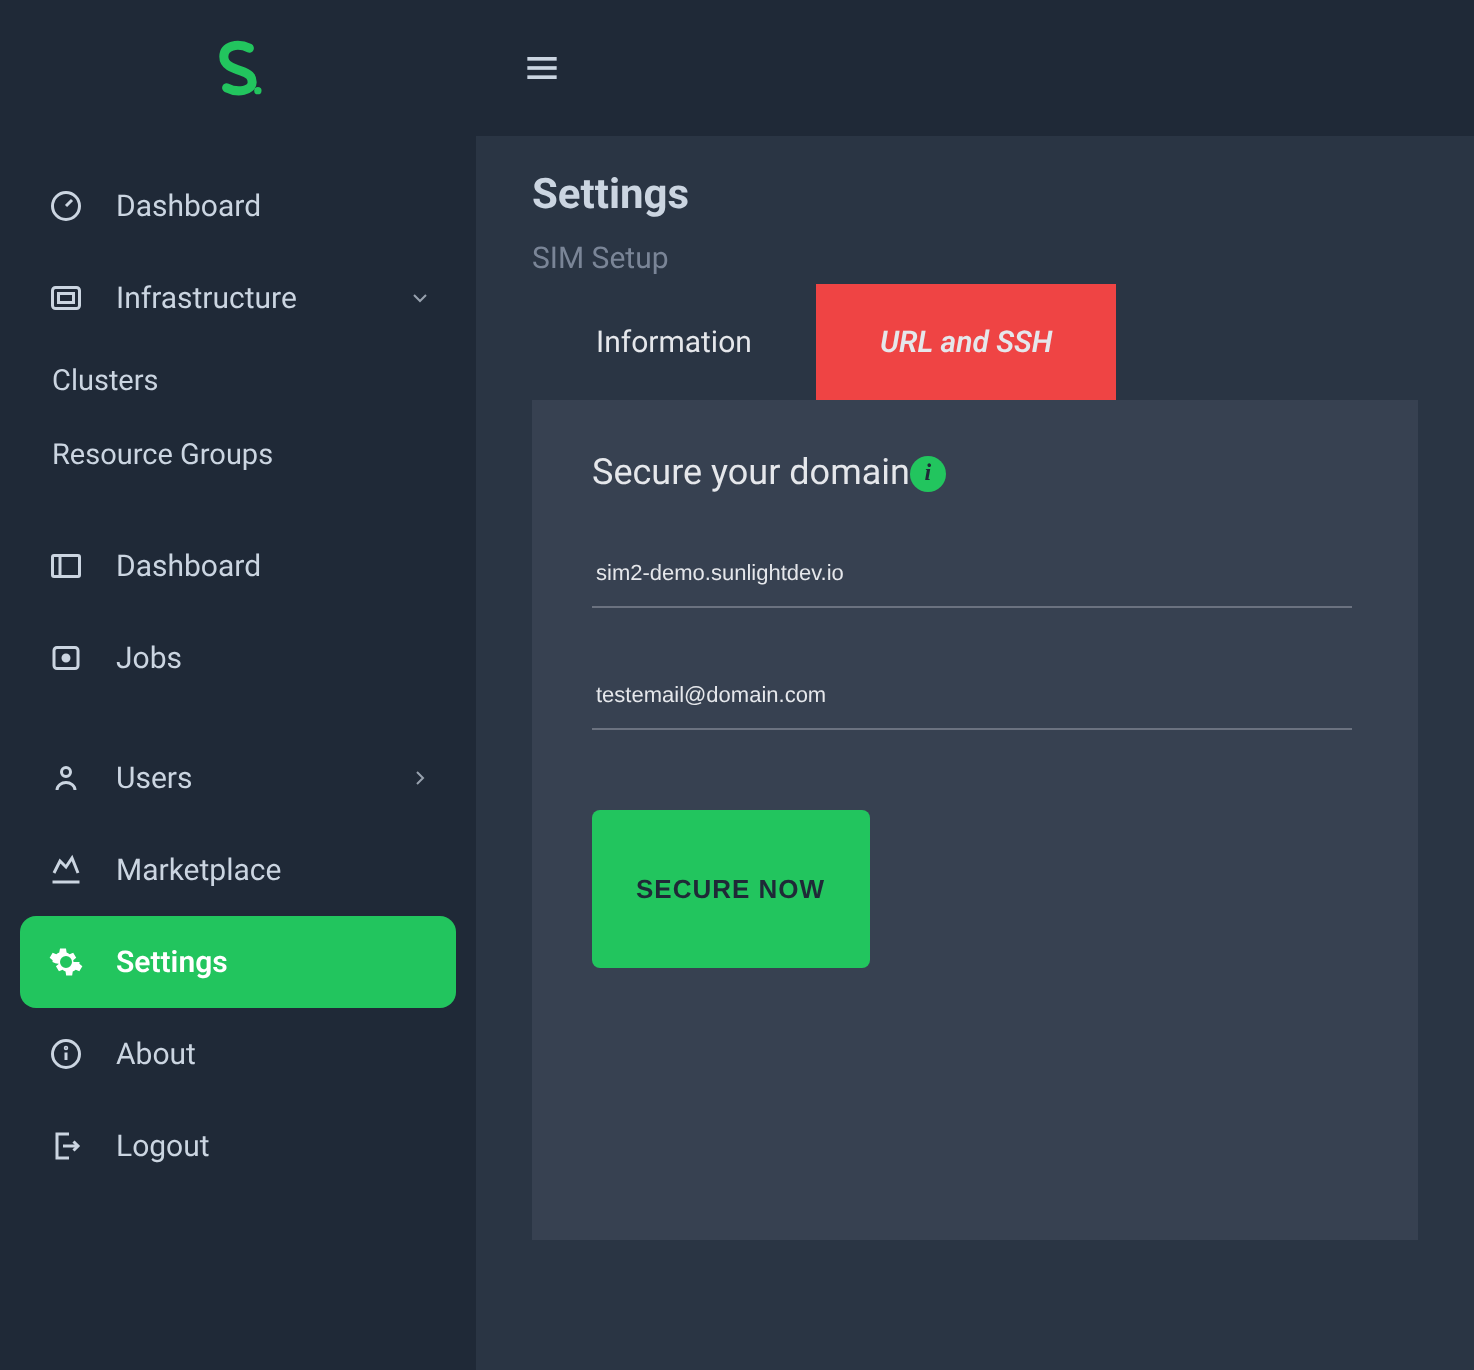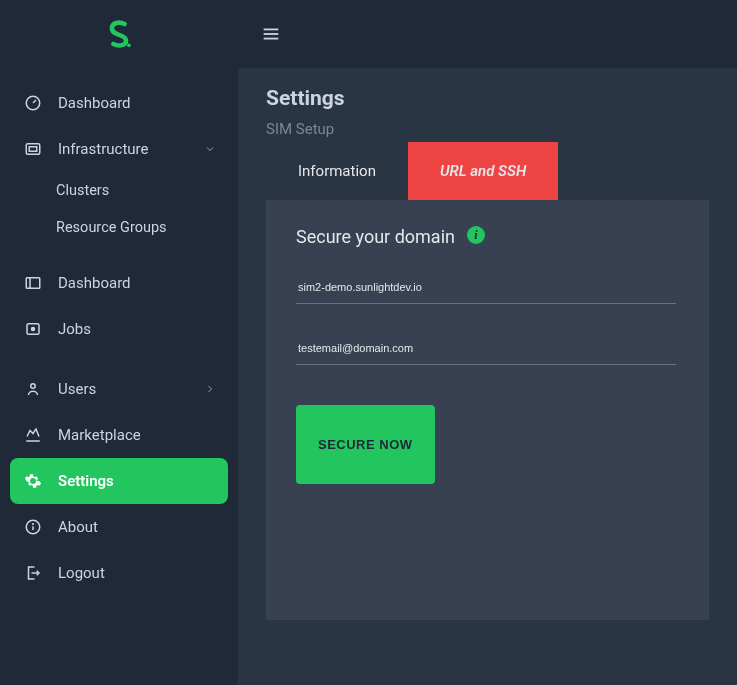--- a/index.html
+++ b/index.html
@@ -62,21 +62,21 @@
       align-items: center;
       justify-content: center;
       margin-right: 14px;
       flex-shrink: 0;
     }
     .nav-item .chev {
       margin-left: auto;
       opacity: 0.7;
     }
     .nav-sub {
-      padding-left: 56px;
+      padding-left: 26px;
       font-size: 14.5px;
       color: #cbd5e1;
       padding-top: 10px;
       padding-bottom: 10px;
       cursor: pointer;
     }
     .main {
       flex: 1;
       background: #2a3544;
       display: flex;
@@ -122,22 +122,21 @@
       font-weight: 600;
       font-style: italic;
     }
     .panel {
       background: #374151;
       padding: 26px 30px;
       min-height: 420px;
     }
     .section-heading {
       display: flex;
-      align-items: flex-start;
-      gap: 12px;
+      align-items: center;
       margin-bottom: 24px;
     }
     .section-heading-text {
       font-size: 18px;
       color: #e5e7eb;
     }
     .info-circle {
       width: 18px;
       height: 18px;
       border-radius: 50%;

